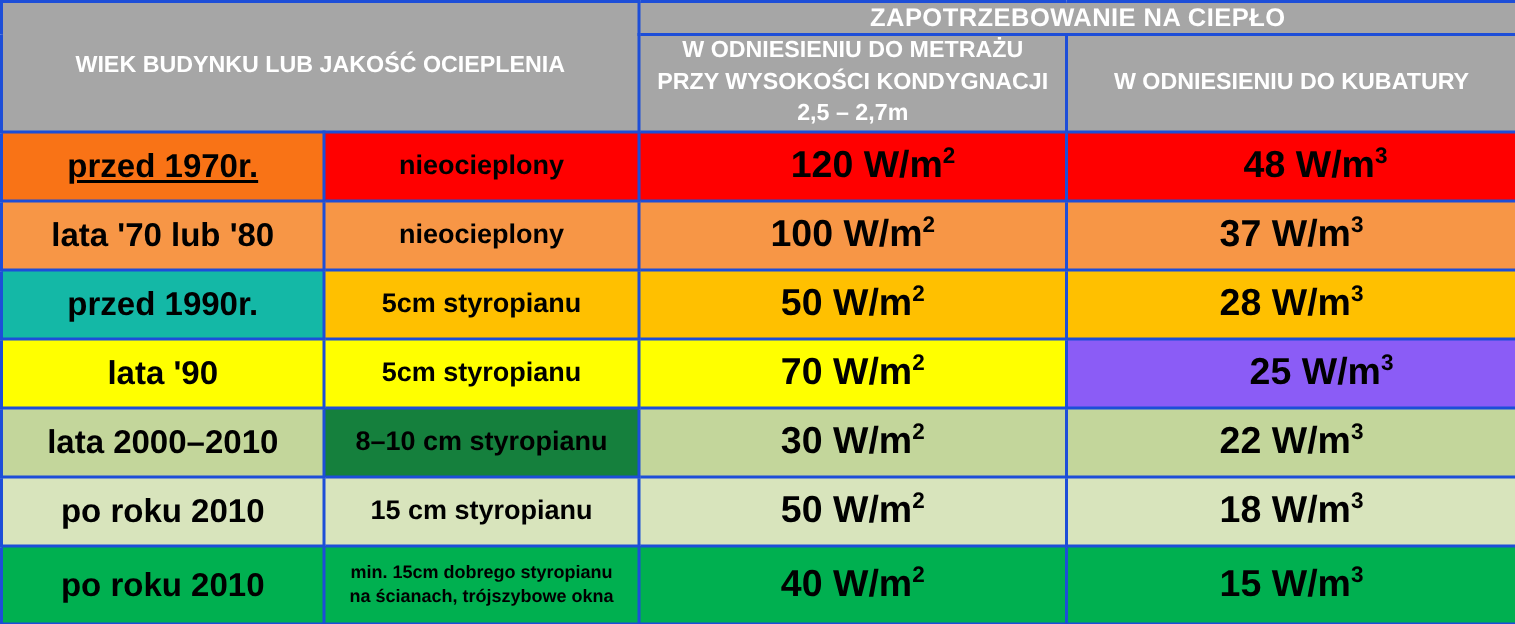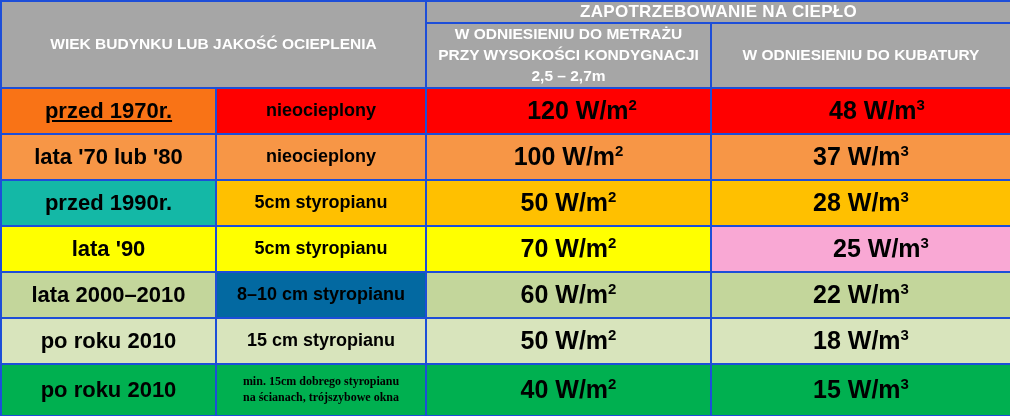--- a/index.html
+++ b/index.html
@@ -125,40 +125,40 @@
       <td class="age-cell" style="background: #14b8a6;">przed 1990r.</td>
       <td class="ins-cell" style="background: rgb(255, 192, 0);">5cm styropianu</td>
       <td class="val-cell" style="background: rgb(255, 192, 0);"><span>50 W/m</span><sup>2</sup></td>
       <td class="val-cell" style="background: rgb(255, 192, 0);"><span>28 W/m</span><sup>3</sup></td>
     </tr>
 
     <tr class="row-body">
       <td class="age-cell" style="background: rgb(255, 255, 0);">lata '90</td>
       <td class="ins-cell" style="background: rgb(255, 255, 0);">5cm styropianu</td>
       <td class="val-cell" style="background: rgb(255, 255, 0);"><span>70 W/m</span><sup>2</sup></td>
-      <td class="val-cell" style="background: #f9a8d4; padding-left: 40px;"><span>25 W/m</span><sup>3</sup></td>
+      <td class="val-cell" style="background: #8b5cf6; padding-left: 40px;"><span>25 W/m</span><sup>3</sup></td>
     </tr>
 
     <tr class="row-body">
       <td class="age-cell" style="background: rgb(195, 214, 155); margin-top: 40px;">lata 2000–2010</td>
-      <td class="ins-cell" style="background: #0369a1;">8–10 cm styropianu</td>
-      <td class="val-cell" style="background: rgb(195, 214, 155);"><span>60 W/m</span><sup>2</sup></td>
+      <td class="ins-cell" style="background: #15803d;">8–10 cm styropianu</td>
+      <td class="val-cell" style="background: rgb(195, 214, 155);"><span>30 W/m</span><sup>2</sup></td>
       <td class="val-cell" style="background: rgb(195, 214, 155);"><span>22 W/m</span><sup>3</sup></td>
     </tr>
 
     <tr class="row-body">
       <td class="age-cell" style="background: rgb(216, 228, 188);">po roku 2010</td>
       <td class="ins-cell" style="background: rgb(216, 228, 188);">15 cm styropianu</td>
       <td class="val-cell" style="background: rgb(216, 228, 188);"><span>50 W/m</span><sup>2</sup></td>
       <td class="val-cell" style="background: rgb(216, 228, 188);"><span>18 W/m</span><sup>3</sup></td>
     </tr>
 
     <tr class="row-body last-row">
       <td class="age-cell" style="background: rgb(0, 176, 80);">po roku 2010</td>
-      <td class="ins-cell small" style="background: rgb(0, 176, 80); font-family: Liberation Serif, serif;">
+      <td class="ins-cell small" style="background: rgb(0, 176, 80);">
         <div>min. 15cm dobrego styropianu</div>
         <div>na ścianach, trójszybowe okna</div>
       </td>
       <td class="val-cell" style="background: rgb(0, 176, 80);"><span>40 W/m</span><sup>2</sup></td>
       <td class="val-cell" style="background: rgb(0, 176, 80);"><span>15 W/m</span><sup>3</sup></td>
     </tr>
   </tbody>
 </table>
 
 </body></html>

